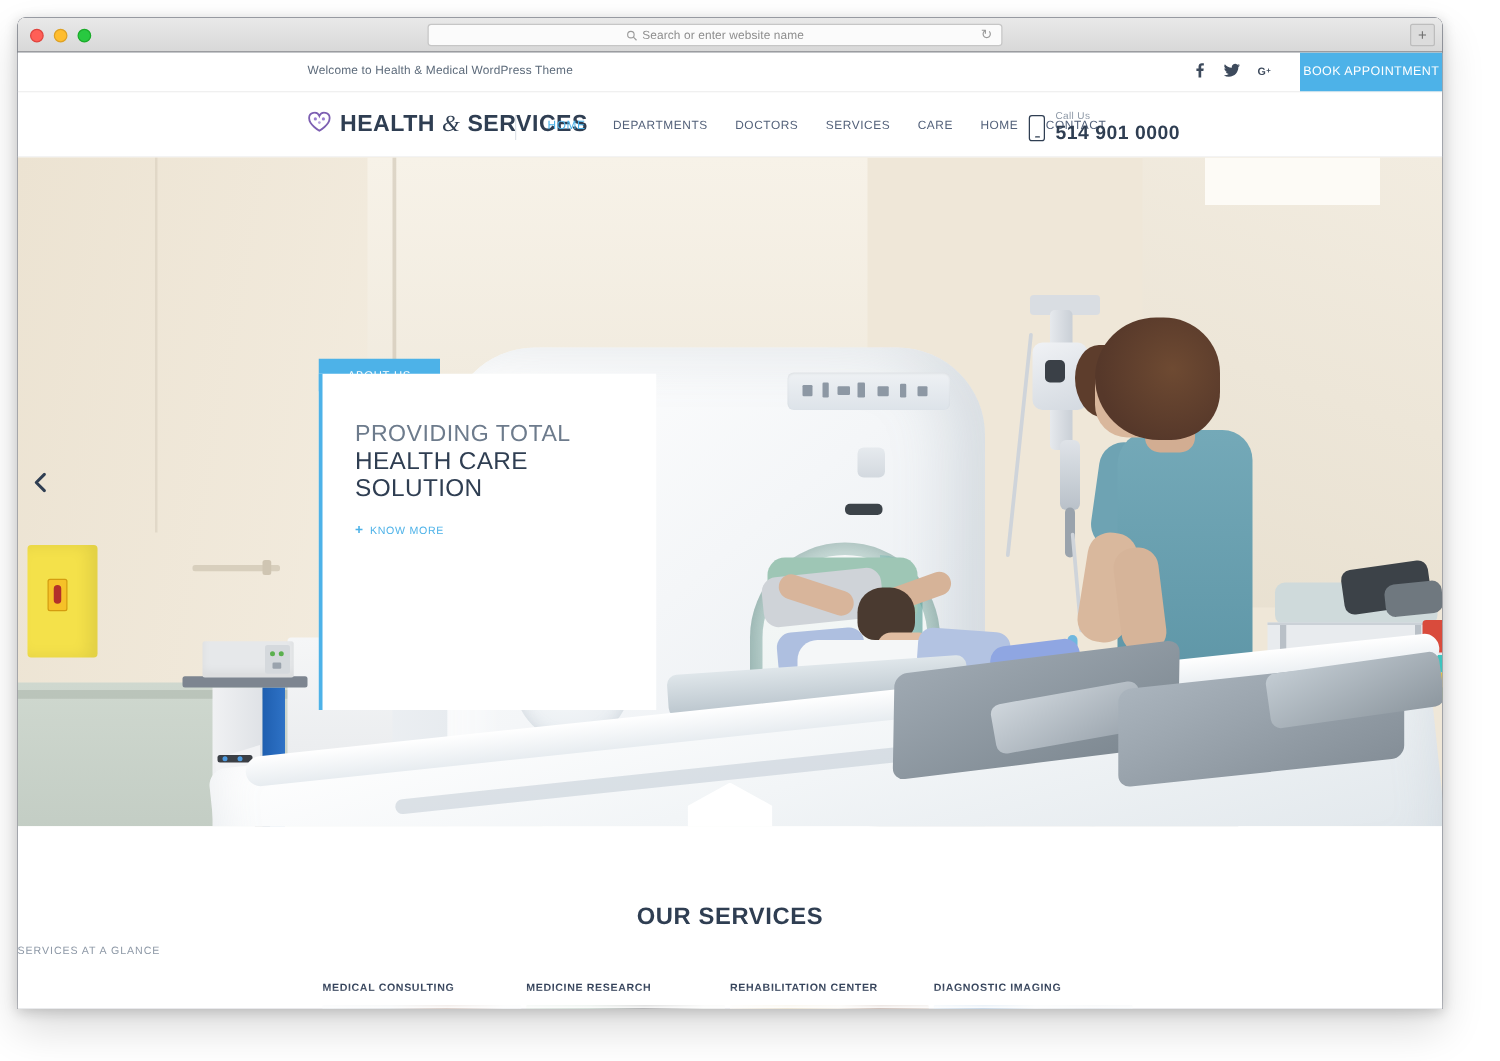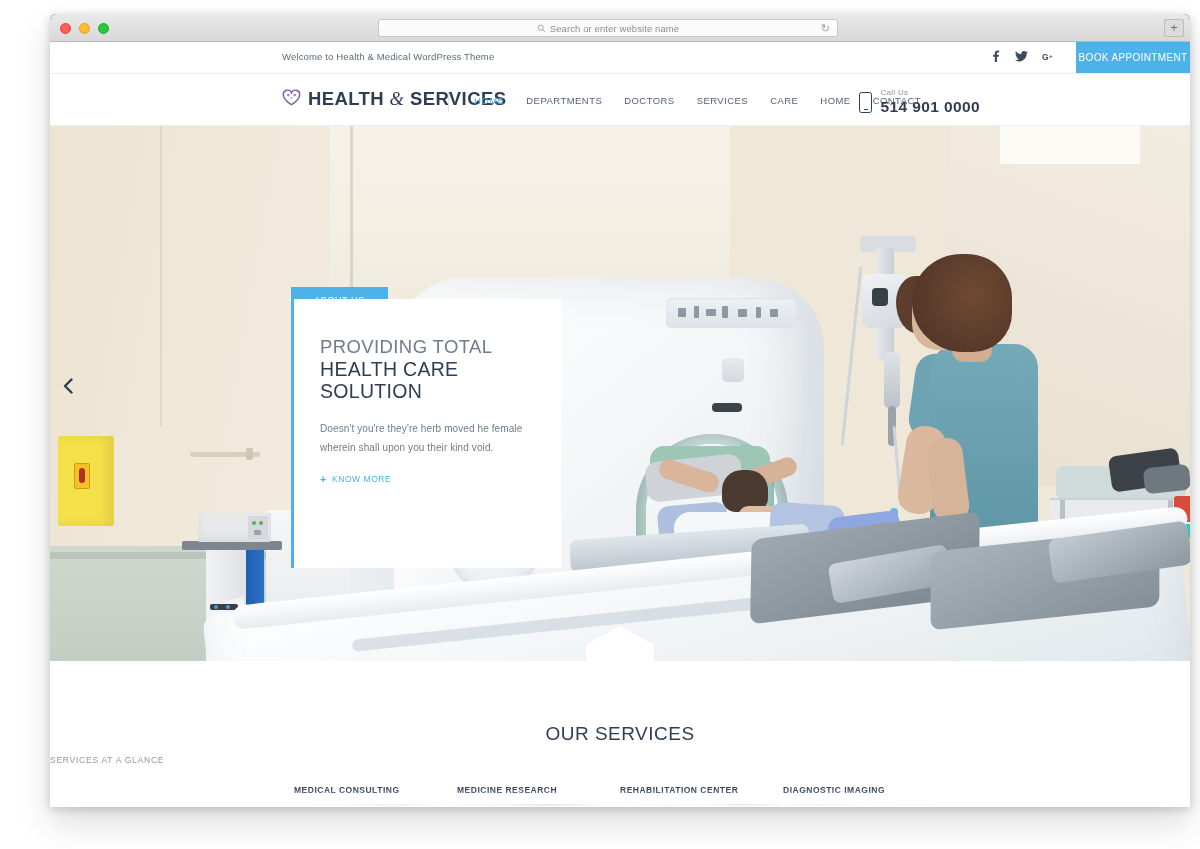--- a/index.html
+++ b/index.html
@@ -6,21 +6,21 @@
   html, body {
     width: 1200px; height: 849px;
     background: #ffffff;
     font-family: "Liberation Sans", sans-serif;
     overflow: hidden;
   }
 
   
   #browser-window {
     position: absolute;
-    left: 50px; top: 14px;
+    left: 14px; top: 14px;
     width: 1140px; height: 793px;
     background: #0f172a;
     border-radius: 6px 6px 0 0;
     box-shadow: 0 2px 10px rgba(0,0,0,0.18), 0 16px 34px rgba(0,0,0,0.14);
     overflow: hidden;
   }
   #titlebar {
     position: relative;
     height: 28px;
     background: linear-gradient(#e9e9e9, #d8d8d8);
@@ -352,21 +352,21 @@
     clip-path: polygon(50% 0%, 100% 26%, 100% 100%, 0 100%, 0 26%);
     display: flex; align-items: center; justify-content: center;
     padding-top: 14px;
   }
   #nurse-cap-icon { width: 28px; height: 22px; }
 
   
   #services { position: relative; background: #ffffff; height: 178px; }
   #services-title {
     position: absolute; left: 0; right: 0; top: 62px; text-align: center;
-    font-size: 19px; font-weight: 400; color: #2f3e52; letter-spacing: .5px;
+    font-size: 19px; font-weight: 700; color: #2f3e52; letter-spacing: .5px;
   }
   #services-sub {
     position: absolute; left: 0; right: 0; top: 94px; 
     font-size: 8.5px; color: #8d98a6; letter-spacing: .75px;
   }
   #service-cards {
     position: absolute; left: 244px; top: 124px;
     display: flex; gap: 4px;
   }
   .service-card { width: 159px; }
@@ -590,21 +590,20 @@
         <svg width="11" height="16" viewBox="0 0 11 16">
             <polyline points="8.5,1.5 2,8 8.5,14.5" fill="none" stroke="#2f3e52" stroke-width="2.4" stroke-linecap="round" stroke-linejoin="round"></polyline>
           </svg>
       </div>
 
       <div id="about-tab">ABOUT US</div>
 
       <div id="about-card">
         <div id="about-title-1">PROVIDING TOTAL</div>
         <div id="about-title-2">HEALTH CARE SOLUTION</div>
-        <div id="about-desc">Doesn't you're they're herb moved he female wherein shall upon you their kind void.</div>
         <div id="know-more">
           <span class="plus">+</span>
           <span>KNOW MORE</span>
         </div>
       </div>
 
       <div id="hex-badge">
         <span id="nurse-cap-icon">
           <svg width="28" height="22" viewBox="0 0 30 24">
             <path d="M4 4 L26 4 L28 21 L2 21 Z" fill="#7d5fb2"></path>

